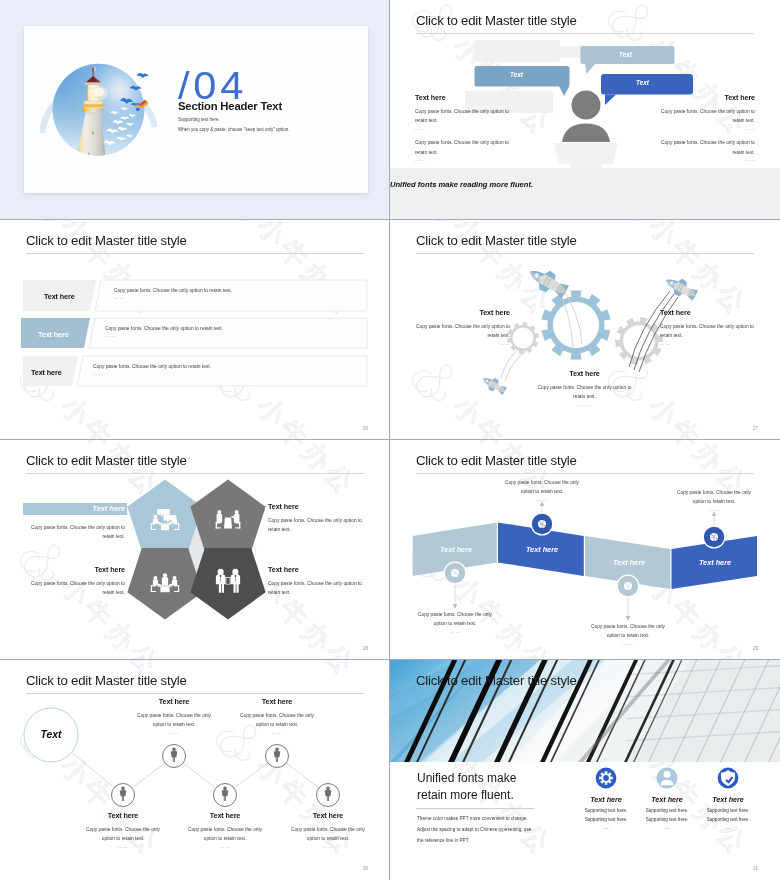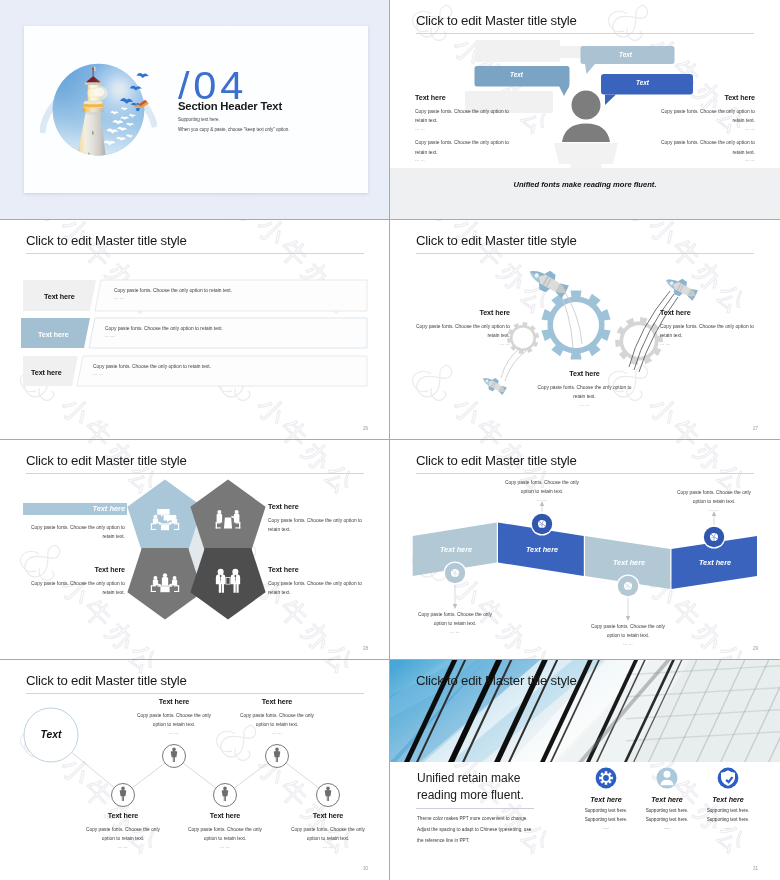--- a/index.html
+++ b/index.html
@@ -40,21 +40,21 @@
   .s2-b2 { left:229px; top:51px; }
   .s2-b3 { left:246px; top:79px; }
   .s2-col { position:absolute; width:97px; }
   .s2-left  { left:25px; top:93px; text-align:left; }
   .s2-right { left:268px; top:93px; text-align:right; }
   .s2-col .body { margin-top:5px; }
   .s2-col .b2 { margin-top:7.5px; }
   .s2-col .dots { margin-top:1px; }
   .s2-footer { position:absolute; left:0; top:168px; width:390px; height:52px; background:#eff0f1;
                font-size:7.6px; font-weight:bold; font-style:italic; color:#111;
-               text-align:center; padding-top:12px; }
+               text-align:left; padding-top:12px; }
 
   
   .s3-art { position:absolute; left:0; top:0; width:390px; height:220px; }
   .s3-lab { position:absolute; font-size:7.2px; font-weight:bold; letter-spacing:-0.1px; }
   .s3-lab.l1 { left:44px; top:72px; color:#111; }
   .s3-lab.l2 { left:38px; top:110px; color:#ffffff; }
   .s3-lab.l3 { left:31px; top:148px; color:#111; }
   .s3-txt { position:absolute; width:260px; }
   .s3-txt.t1 { left:114px; top:66px; }
   .s3-txt.t2 { left:105px; top:104px; }
@@ -821,22 +821,22 @@
         <path d="M196 102 L244 0 L248.1 0 L200.1 102 Z" fill="#1a1a1a"></path>
         <path d="M206 102 L254 0 L255.7 0 L207.7 102 Z" fill="#444"></path>
         <path d="M234 102 L282 0 L284.9 0 L236.9 102 Z" fill="#2a2a2a"></path>
         <path d="M243 102 L291 0 L292.4 0 L244.4 102 Z" fill="#555"></path>
         <path d="M188 102 L276 0 L281 0 L193 102 Z" fill="#70787b" opacity="0.45"></path>
       </g>
     </svg>
     <div class="title s8-title">Click to edit Master title style</div>
 
     <div class="s8-head">
-      <div>Unified retain make</div>
-      <div>reading more fluent.</div>
+      <div>Unified fonts make</div>
+      <div>retain more fluent.</div>
     </div>
     <div class="s8-rule"></div>
     <div class="s8-par">
       <div>Theme color makes PPT more convenient to change.</div>
       <div>Adjust the spacing to adapt to Chinese typesetting, use</div>
       <div>the reference line in PPT.</div>
     </div>
 
     <svg class="s8-icons" viewBox="0 0 390 220">
       <g>

